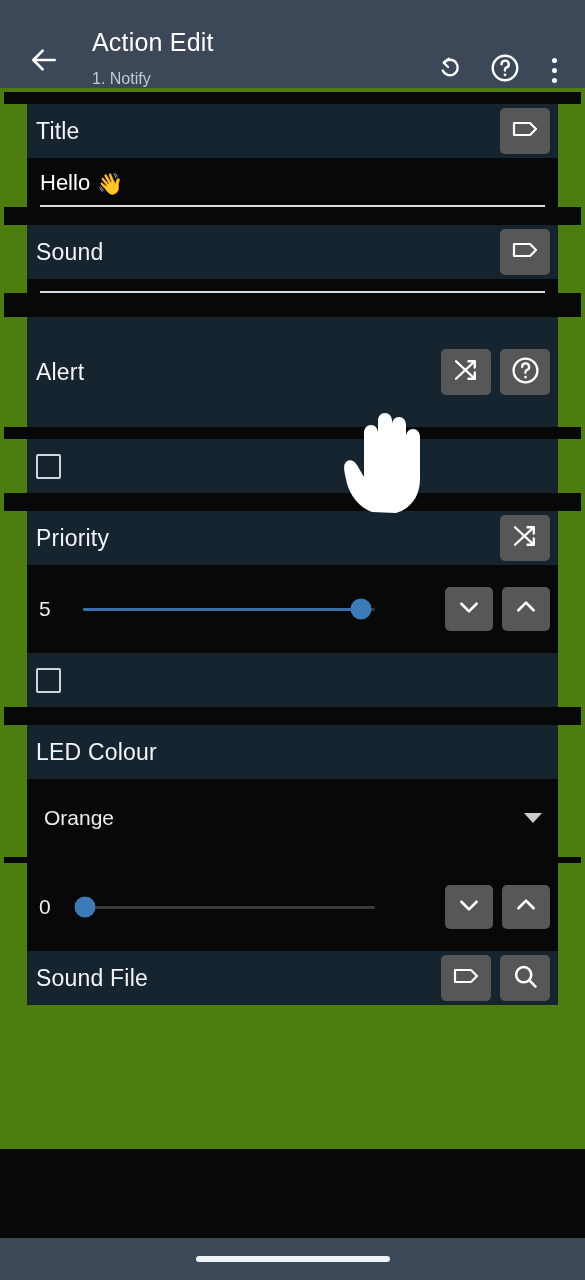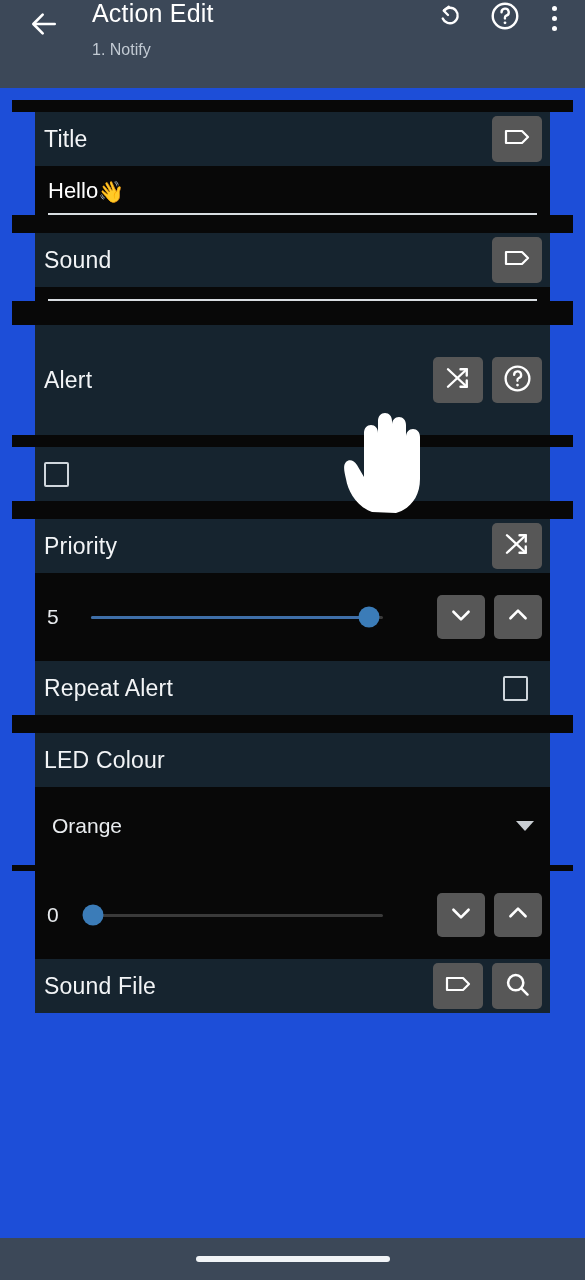--- a/index.html
+++ b/index.html
@@ -12,21 +12,21 @@
     overflow:hidden;
     position:relative;
   }
 
   
   .appbar{
     position:relative;
     height:88px;
     background:#3c4858;
     display:flex;
-    align-items:flex-start;
+    align-items:flex-end;
     padding:0 14px 0 18px;
   }
   .back-btn{
     width:52px; height:52px;
     display:flex; align-items:center; justify-content:center;
     flex:0 0 auto;
   }
   .title-block{
     flex:1 1 auto;
     padding-left:22px;
@@ -56,23 +56,23 @@
   }
   .dots{
     width:26px; height:36px;
     display:flex; flex-direction:column; align-items:center; justify-content:center; gap:5px;
   }
   .dots i{ width:5px; height:5px; border-radius:50%; background:#fff; display:block; }
 
   
   .content{
     position:relative;
-    height:1192px;
-    background:#1d4ed8;
-    padding:12px;
+    height:1061px;
+    background:#4d7c0f;
+    padding:4px;
   }
 
   .row-header{
     margin:0 23px;
     background:#16242f;
     height:54px;
     display:flex;
     align-items:center;
     padding-left:9px;
     padding-right:8px;
@@ -111,20 +111,21 @@
     margin:0 23px;
     padding:12px 13px 0 13px;
     background:#080808;
   }
   .input-val{
     font-size:22px;
     color:#ffffff;
     padding-bottom:9px;
     display:flex;
     align-items:center;
+    gap:7px;
     white-space:nowrap;
   }
   .input-underline{
     height:2px;
     background:#d8dde1;
     width:100%;
   }
   .emoji{ font-size:21px; line-height:1; }
 
   
@@ -384,21 +385,20 @@
         <span>
           <svg width="26" height="26" viewBox="0 0 24 24" fill="none" stroke="#ffffff" stroke-width="2.4" stroke-linecap="round" stroke-linejoin="round">
             <polyline points="5,15 12,8 19,15"></polyline>
           </svg>
         </span>
       </div>
     </div>
   </div>
 
   <div class="row-header">
-    <span class="row-label">Repeat Alert</span>
     <div class="cbox"></div>
   </div>
 
   <div class="gap"></div>
   <div class="gap-sm"></div>
 
   <div class="row-header">
     <span class="row-label">LED Colour</span>
   </div>
   <div class="dd-row">

